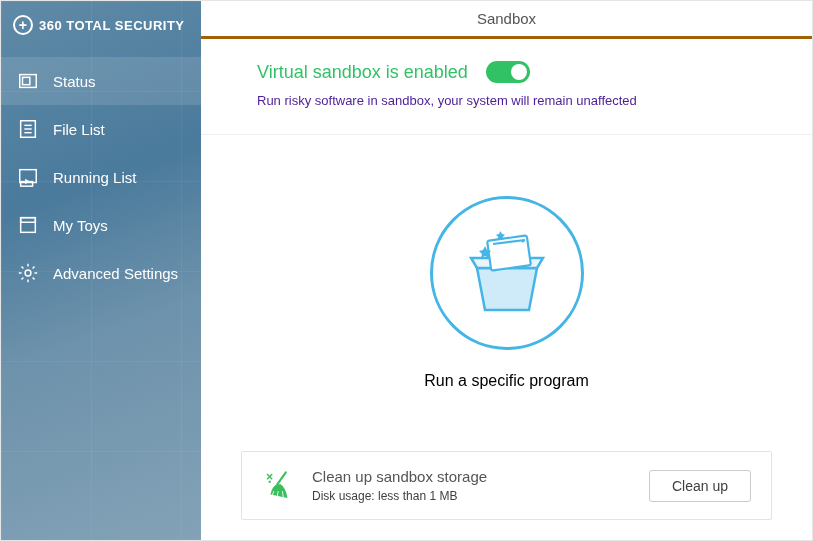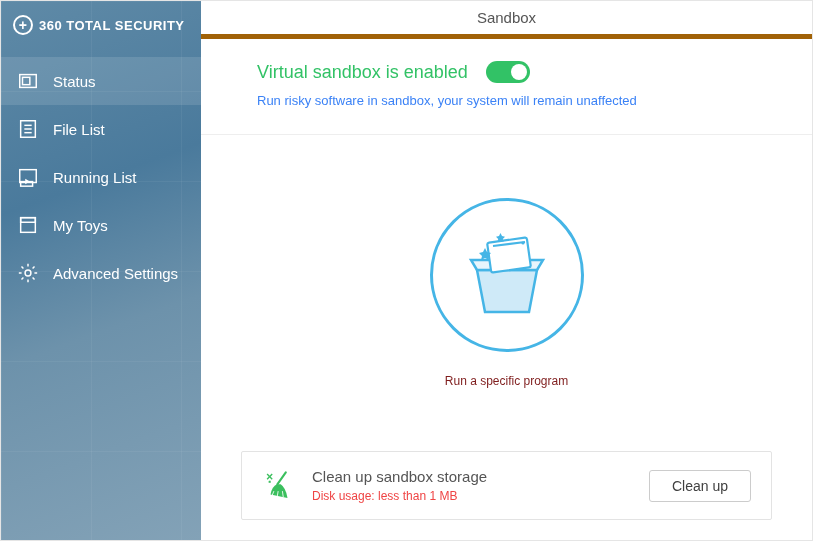--- a/index.html
+++ b/index.html
@@ -38,55 +38,55 @@
     height: 48px; padding: 0 16px; cursor: pointer;
     font-size: 15px;
   }
   .nav-item.active { background: rgba(255,255,255,0.12); }
   .nav-icon { width: 22px; height: 22px; flex-shrink: 0; display: flex; align-items: center; justify-content: center; }
 
   
   .main { flex: 1; display: flex; flex-direction: column; background: #fff; }
   .titlebar {
     height: 38px; display: flex; align-items: center; justify-content: center;
-    font-size: 15px; color: #555; border-bottom: 5px solid #a16207;
+    font-size: 15px; color: #555; border-bottom: 3px solid #a16207;
   }
   .status-panel {
     padding: 22px 28px 26px 56px;
     border-bottom: 1px solid #eee;
   }
   .status-row { display: flex; align-items: center; gap: 18px; }
   .status-title { color: #32c266; font-size: 18px; font-weight: 400; }
   .toggle {
     width: 44px; height: 22px; border-radius: 11px; background: #32c266;
     position: relative; cursor: pointer;
   }
   .toggle::after {
     content: ""; position: absolute; right: 3px; top: 3px;
     width: 16px; height: 16px; border-radius: 50%; background: #fff;
   }
-  .status-sub { color: #3b82f6; font-size: 13px; margin-top: 10px; }
+  .status-sub { color: #4c1d95; font-size: 13px; margin-top: 10px; }
 
   .hero { flex: 1; display: flex; flex-direction: column; align-items: center; justify-content: center; gap: 22px; }
   .hero-circle {
     width: 154px; height: 154px; border: 3px solid #45b5e6; border-radius: 50%;
     display: flex; align-items: center; justify-content: center; cursor: pointer;
   }
-  .hero-caption { color: #7f1d1d; font-size: 12px; }
+  .hero-caption { color: #000000; font-size: 16px; }
 
   .footer-panel {
     margin: 0 40px 20px 40px;
     border: 1px solid #e3e3e3; border-radius: 2px;
     padding: 16px 20px;
     display: flex; align-items: center; gap: 16px;
   }
   .broom { width: 34px; height: 34px; flex-shrink: 0; }
   .clean-text { flex: 1; }
   .clean-title { color: #555; font-size: 15px; }
-  .clean-sub { color: #ef4444; font-size: 12px; margin-top: 4px; }
+  .clean-sub { color: #404040; font-size: 12px; margin-top: 4px; }
   .btn {
     border: 1px solid #ccc; background: #fff; color: #404040;
     padding: 7px 22px; border-radius: 3px; font-size: 14px; cursor: pointer;
   }
 </style>
 </head>
 <body>
 
 <div class="app">
 

